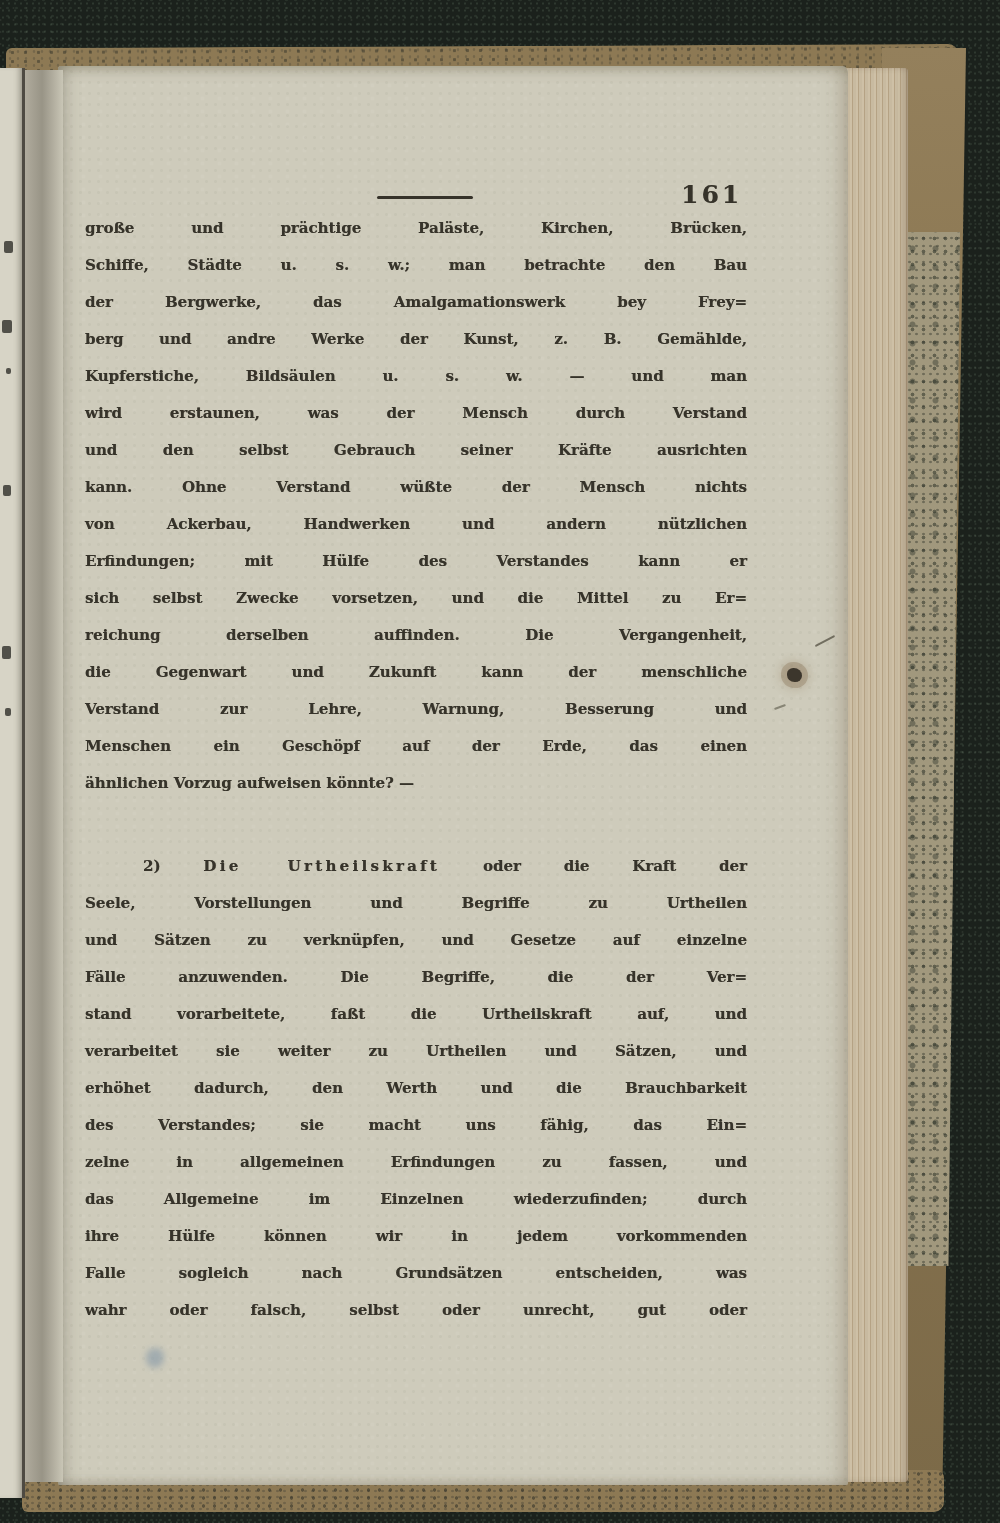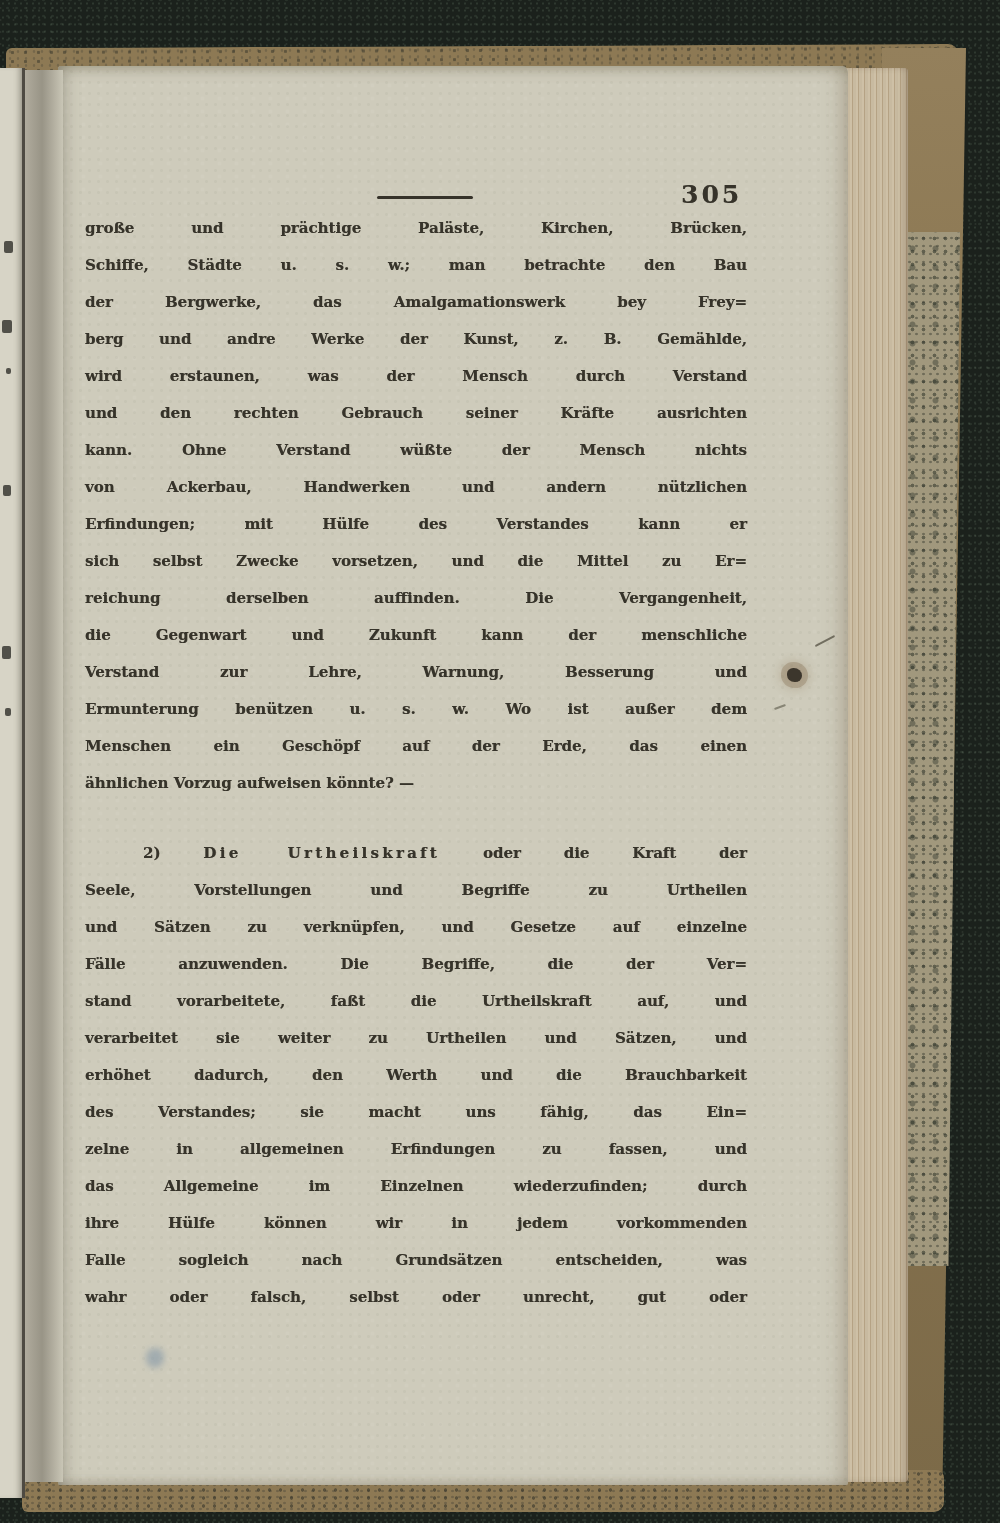--- a/index.html
+++ b/index.html
@@ -70,21 +70,21 @@
 
   
   .header{position:absolute;left:27px;top:112px;width:660px;height:44px;}
   .rule{position:absolute;left:292px;top:18px;width:96px;height:3px;background:var(--ink,#36332a);border-radius:2px;}
   .page-number{position:absolute;left:596px;top:2px;font-size:25px;font-weight:700;
     letter-spacing:3px;color:var(--ink,#36332a);text-shadow:.3px .3px .5px rgba(45,40,30,.5);}
 
   
   .text-block{position:absolute;left:27px;top:144px;width:662px;color:var(--ink,#36332a);
     font-size:15px;font-weight:700;text-shadow:.3px .3px .5px rgba(45,40,30,.55);}
-  .para + .para{margin-top:33px;}
+  .para + .para{margin-top:46px;}
   .line{line-height:37px;height:37px;text-align:justify;}
   .line.j{text-align-last:justify;}
   .line.ind{padding-left:58px;}
   .sp{letter-spacing:.22em;}
 
   
   .ink-spot{position:absolute;left:729px;top:602px;width:15px;height:14px;background:#3c362c;
     border-radius:45% 60% 50% 55%;box-shadow:0 0 0 6px rgba(110,85,50,.25),0 0 10px 8px rgba(120,95,55,.18);}
   .slash-mark{position:absolute;left:756px;top:574px;width:22px;height:2px;background:#5a5648;
     transform:rotate(-28deg);border-radius:2px;opacity:.8;}
@@ -101,39 +101,39 @@
 
   <div class="cover-top"></div>
   <div class="cover-right"></div>
   <div class="cover-bottom"></div>
   <div class="speckle-strip"></div>
   <div class="page-stack"></div>
 
   <div class="page">
     <div class="header">
       <div class="rule"></div>
-      <div class="page-number">305</div>
+      <div class="page-number">161</div>
     </div>
 
     <div class="text-block" id="text-block">
         <div class="para">
           <div class="line j">große und prächtige Paläste, Kirchen, Brücken,</div>
           <div class="line j">Schiffe, Städte u. s. w.; man betrachte den Bau</div>
           <div class="line j">der Bergwerke, das Amalgamationswerk bey Frey=</div>
           <div class="line j">berg und andre Werke der Kunst, z. B. Gemählde,</div>
+          <div class="line j">Kupferstiche, Bildsäulen u. s. w. — und man</div>
           <div class="line j">wird erstaunen, was der Mensch durch Verstand</div>
-          <div class="line j">und den rechten Gebrauch seiner Kräfte ausrichten</div>
+          <div class="line j">und den selbst Gebrauch seiner Kräfte ausrichten</div>
           <div class="line j">kann. Ohne Verstand wüßte der Mensch nichts</div>
           <div class="line j">von Ackerbau, Handwerken und andern nützlichen</div>
           <div class="line j">Erfindungen; mit Hülfe des Verstandes kann er</div>
           <div class="line j">sich selbst Zwecke vorsetzen, und die Mittel zu Er=</div>
           <div class="line j">reichung derselben auffinden. Die Vergangenheit,</div>
           <div class="line j">die Gegenwart und Zukunft kann der menschliche</div>
           <div class="line j">Verstand zur Lehre, Warnung, Besserung und</div>
-          <div class="line j">Ermunterung benützen u. s. w. Wo ist außer dem</div>
           <div class="line j">Menschen ein Geschöpf auf der Erde, das einen</div>
           <div class="line">ähnlichen Vorzug aufweisen könnte? —</div>
         </div>
         <div class="para">
           <div class="line j ind"><span>2) </span><span class="sp">Die Urtheilskraft</span><span> oder die Kraft der</span></div>
           <div class="line j">Seele, Vorstellungen und Begriffe zu Urtheilen</div>
           <div class="line j">und Sätzen zu verknüpfen, und Gesetze auf einzelne</div>
           <div class="line j">Fälle anzuwenden. Die Begriffe, die der Ver=</div>
           <div class="line j">stand vorarbeitete, faßt die Urtheilskraft auf, und</div>
           <div class="line j">verarbeitet sie weiter zu Urtheilen und Sätzen, und</div>

